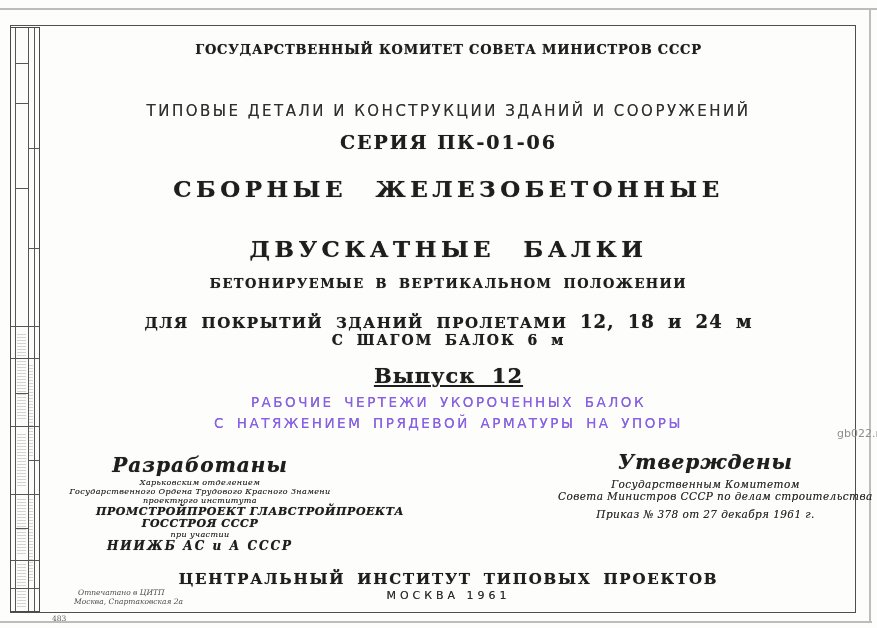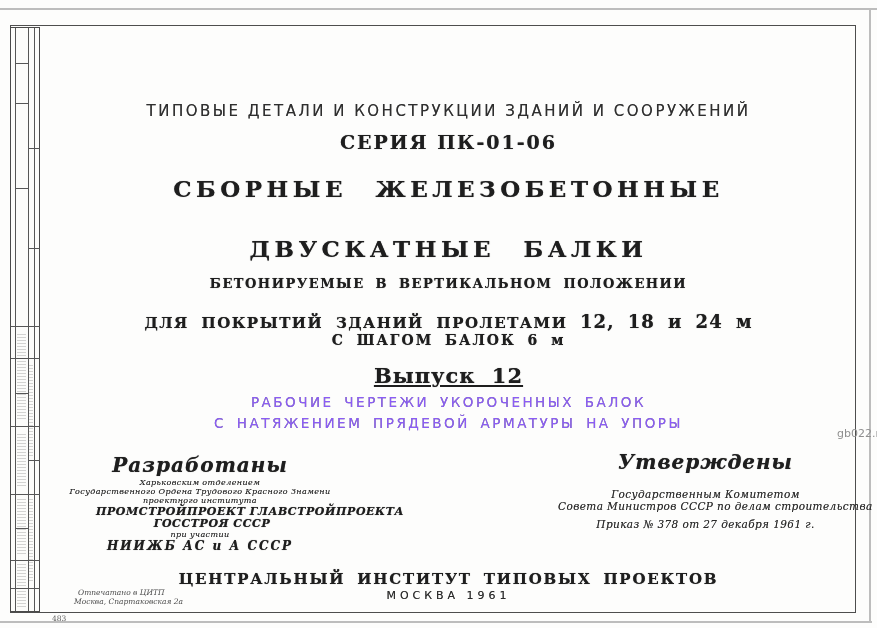--- a/index.html
+++ b/index.html
@@ -34,21 +34,21 @@
   .subtitle{font-size:13px;letter-spacing:1.5px;word-spacing:5px;}
   .spans1{font-size:15px;letter-spacing:1.5px;word-spacing:6px;}
   .spans1 .nums{font-size:18px;letter-spacing:1px;}
   .spans2{font-size:14px;letter-spacing:2px;word-spacing:5px;}
   .issue-h{font-size:21px;letter-spacing:1px;word-spacing:8px;}
   .issue-l{font-size:13.5px;letter-spacing:2.5px;word-spacing:4px;color:#8b5cf6;}
   .blk-h{font-size:20px;letter-spacing:1px;}
   .dev-s{font-size:8px;letter-spacing:.4px;line-height:9px;}
   .dev-m{font-size:11px;letter-spacing:.6px;line-height:12px;font-weight:bold;}
   .dev-n{font-size:12px;letter-spacing:2px;font-weight:bold;}
-  .app-s{font-size:10.5px;letter-spacing:.4px;line-height:13px;margin-top:10px;}
+  .app-s{font-size:10.5px;letter-spacing:.4px;line-height:13px;}
   .inst{font-size:15px;letter-spacing:1.8px;word-spacing:5px;}
   .city{font-size:11px;letter-spacing:4px;}
   .tiny{font-size:7.5px;color:#4c4c4c;line-height:8.5px;}
   .mark{font-size:7.5px;color:#5a5a5a;}
   .wm{font-family:"DejaVu Sans","Liberation Sans",sans-serif;font-size:11px;color:#8f8f8f;}
   .lblock{position:absolute;left:50px;width:300px;text-align:center;white-space:nowrap;}
   .rblock{position:absolute;left:558px;width:295px;text-align:center;white-space:nowrap;}
 </style>
 </head>
 <body>
@@ -80,20 +80,21 @@
     <div class="hline" style="left:0;width:29px;top:532px;"></div>
     <div class="hline" style="left:0;width:29px;top:560px;"></div>
     <div class="scribble" style="left:6px;top:305px;width:9px;height:88px;"></div>
     <div class="scribble" style="left:18px;top:335px;width:4px;height:95px;"></div>
     <div class="scribble" style="left:6px;top:405px;width:9px;height:55px;"></div>
     <div class="scribble" style="left:6px;top:470px;width:9px;height:58px;"></div>
     <div class="scribble" style="left:18px;top:470px;width:4px;height:85px;"></div>
     <div class="scribble" style="left:6px;top:536px;width:9px;height:45px;"></div>
   </div>
 
+  <div class="cline serifb org ink" style="top:42px;">ГОСУДАРСТВЕННЫЙ КОМИТЕТ СОВЕТА МИНИСТРОВ  СССР</div>
 
   <div class="cline sans typeline ink-soft" style="top:102px;">ТИПОВЫЕ  ДЕТАЛИ  И  КОНСТРУКЦИИ  ЗДАНИЙ И СООРУЖЕНИЙ</div>
   <div class="cline serifb series ink" style="top:131px;">СЕРИЯ ПК-01-06</div>
 
   <div class="cline serifb bigtitle ink" style="top:175px;">СБОРНЫЕ ЖЕЛЕЗОБЕТОННЫЕ</div>
   <div class="cline serifb bigtitle ink" style="top:235px;">ДВУСКАТНЫЕ БАЛКИ</div>
   <div class="cline serifb subtitle ink" style="top:276px;">БЕТОНИРУЕМЫЕ  В  ВЕРТИКАЛЬНОМ  ПОЛОЖЕНИИ</div>
 
   <div class="cline serifb spans1 ink" style="top:311px;">
     <span>ДЛЯ  ПОКРЫТИЙ  ЗДАНИЙ  ПРОЛЕТАМИ</span>
@@ -104,21 +105,21 @@
   <div class="cline serifb issue-h ink" style="top:363px;text-decoration:underline;">Выпуск  12</div>
   <div class="cline sans issue-l ink-soft" style="top:394px;">РАБОЧИЕ  ЧЕРТЕЖИ  УКОРОЧЕННЫХ  БАЛОК</div>
   <div class="cline sans issue-l ink-soft" style="top:415px;">С НАТЯЖЕНИЕМ  ПРЯДЕВОЙ  АРМАТУРЫ НА УПОРЫ</div>
 
   <div class="lblock">
     <div class="script blk-h ink" style="position:absolute;left:0;width:300px;top:453px;">Разработаны</div>
     <div class="ital dev-s ink-soft" style="position:absolute;left:0;width:300px;top:478px;">Харьковским отделением</div>
     <div class="ital dev-s ink-soft" style="position:absolute;left:0;width:300px;top:487px;">Государственного Ордена Трудового Красного Знамени</div>
     <div class="ital dev-s ink-soft" style="position:absolute;left:0;width:300px;top:496px;">проектного института</div>
     <div class="ital dev-m ink" style="position:absolute;left:0;width:300px;top:506px;margin-left:46px;">ПРОМСТРОЙПРОЕКТ ГЛАВСТРОЙПРОЕКТА</div>
-    <div class="ital dev-m ink" style="position:absolute;left:12px;width:300px;top:518px;">ГОССТРОЯ СССР</div>
+    <div class="ital dev-m ink" style="position:absolute;left:0;width:300px;top:518px;">ГОССТРОЯ СССР</div>
     <div class="ital dev-s ink-soft" style="position:absolute;left:0;width:300px;top:530px;">при участии</div>
     <div class="ital dev-n ink" style="position:absolute;left:0;width:300px;top:539px;">НИИЖБ  АС и А  СССР</div>
   </div>
 
   <div class="rblock">
     <div class="script blk-h ink" style="position:absolute;left:0;width:295px;top:450px;">Утверждены</div>
     <div class="ital app-s ink-soft" style="position:absolute;left:0;width:295px;top:478px;">Государственным Комитетом</div>
     <div class="ital app-s ink-soft" style="position:absolute;left:0;width:295px;top:490px;">Совета Министров СССР по делам строительства</div>
     <div class="ital app-s ink-soft" style="position:absolute;left:0;width:295px;top:508px;">Приказ № 378   от 27 декабря 1961 г.</div>
   </div>

